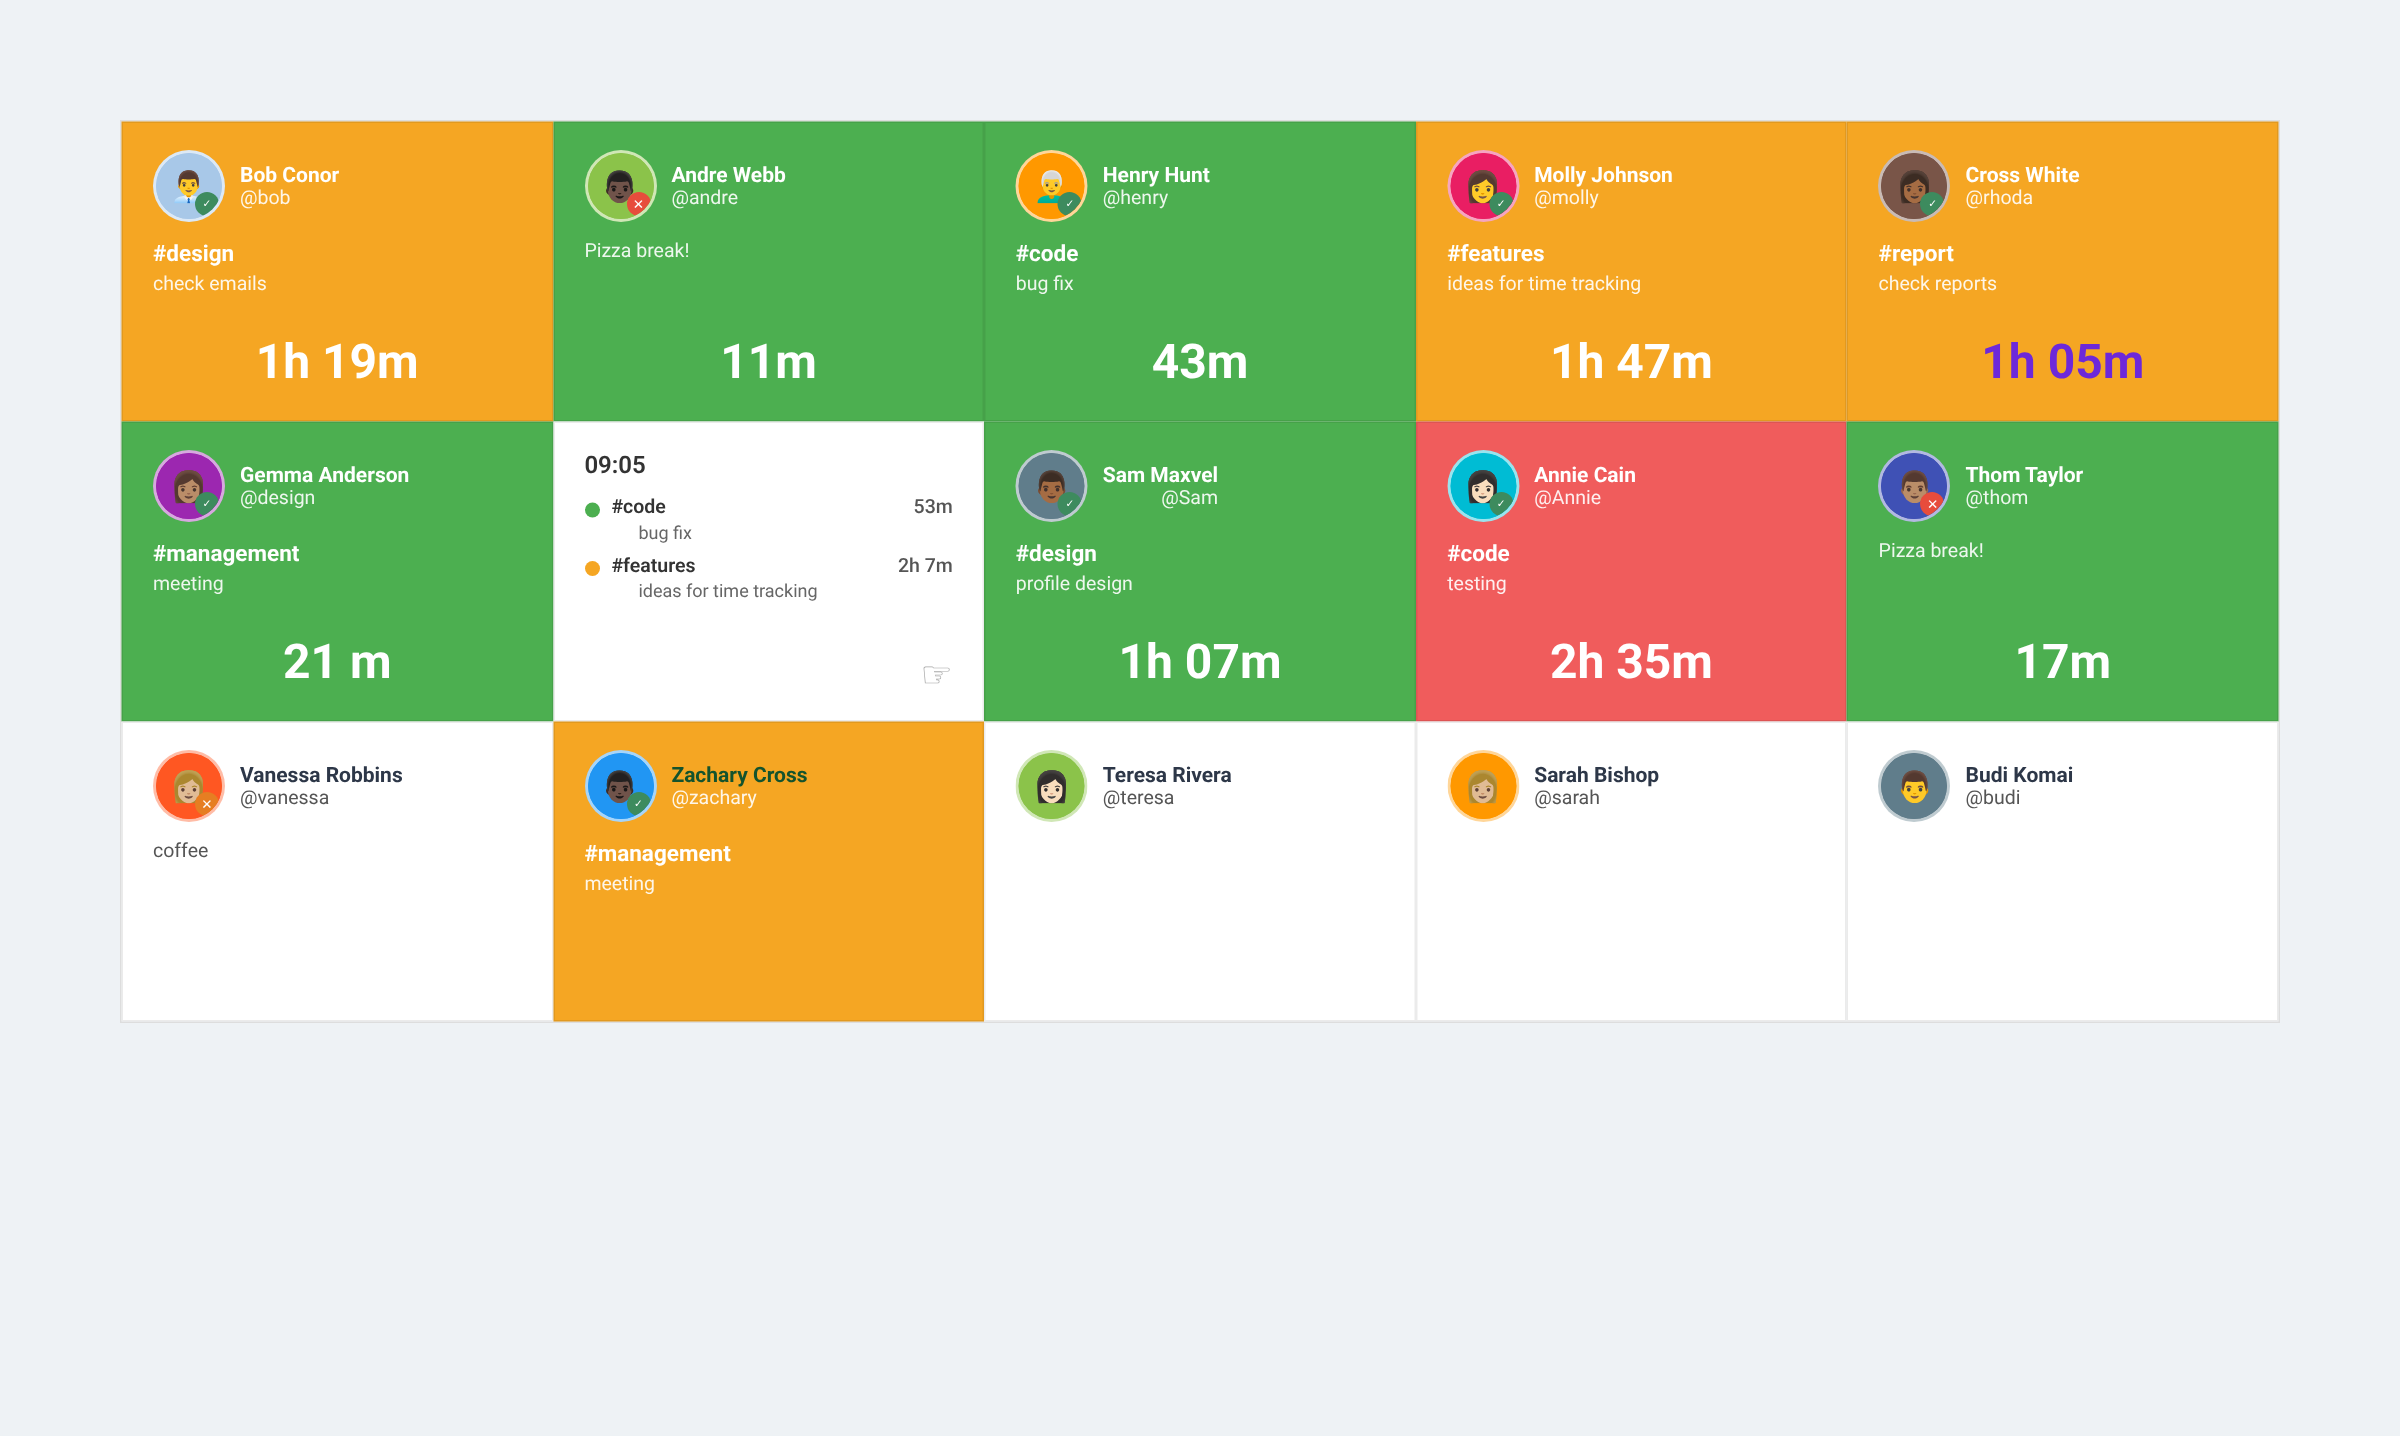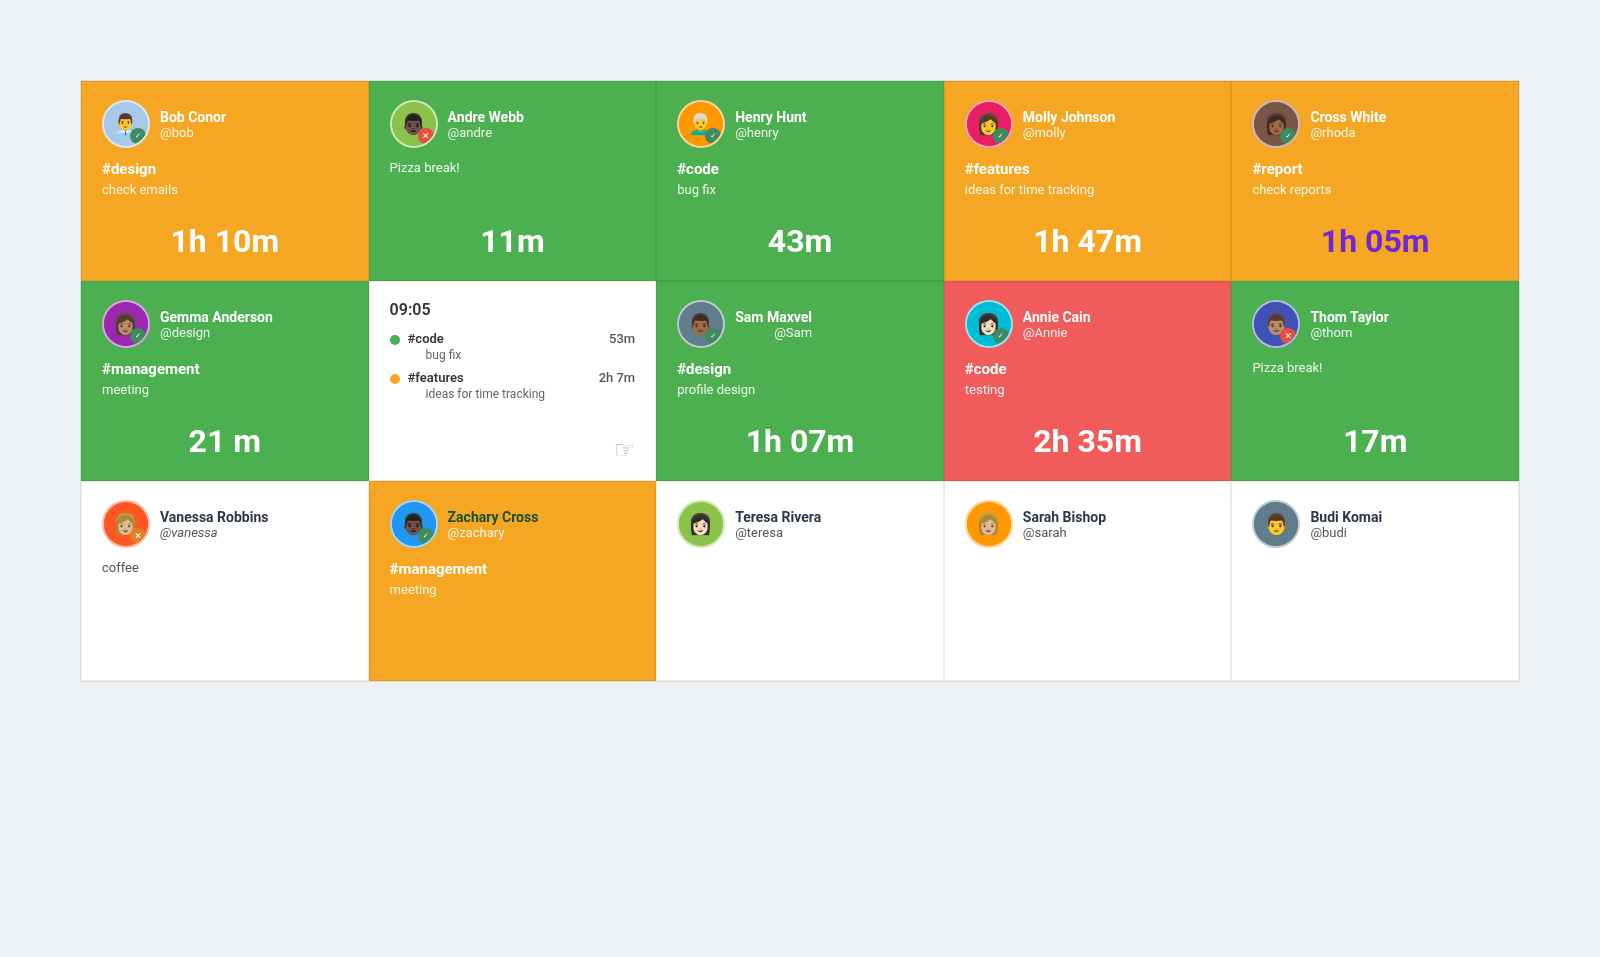--- a/index.html
+++ b/index.html
@@ -183,21 +183,21 @@
         <div class="face" style="background:#a8c8e8; border-radius:50%;">👨‍💼</div>
         <div class="status-icon status-work" style="font-size:7px;">✓</div>
       </div>
       <div class="user-info">
         <div class="name" style="color:#fff;">Bob Conor</div>
         <div class="handle" style="color:rgba(255,255,255,0.9);">@bob</div>
       </div>
     </div>
     <div class="tag" style="color:#fff;">#design</div>
     <div class="description" style="color:rgba(255,255,255,0.9);">check emails</div>
-    <div class="time-display" style="color:#fff;">1h 10m</div>
+    <div class="time-display" style="color:#fff;">1h 19m</div>
   </div>
     <div class="card green">
     <div class="user-row">
       <div class="avatar" style="background:#8bc34a;">
         <div class="face" style="background:#8bc34a; border-radius:50%;">👨🏿</div>
         <div class="status-icon status-break" style="font-size:9px;">✕</div>
       </div>
       <div class="user-info">
         <div class="name" style="color:#fff;">Andre Webb</div>
         <div class="handle" style="color:rgba(255,255,255,0.9);">@andre</div>
@@ -340,21 +340,21 @@
     <div class="time-display" style="color:#fff;">17m</div>
   </div>
     <div class="card white">
     <div class="user-row">
       <div class="avatar" style="background:#ff5722;">
         <div class="face" style="background:#ff5722; border-radius:50%;">👩🏼</div>
         <div class="status-icon status-away" style="font-size:9px;">✕</div>
       </div>
       <div class="user-info">
         <div class="name" style="color:#2d3748;">Vanessa Robbins</div>
-        <div class="handle" style="color:#555;font-style:italic;">@vanessa</div>
+        <div class="handle" style="color:#555;">@vanessa</div>
       </div>
     </div>
 
     <div class="description" style="color:#555;">coffee</div>
 
   </div>
     <div class="card orange">
     <div class="user-row">
       <div class="avatar" style="background:#2196f3;">
         <div class="face" style="background:#2196f3; border-radius:50%;">👨🏿</div>

